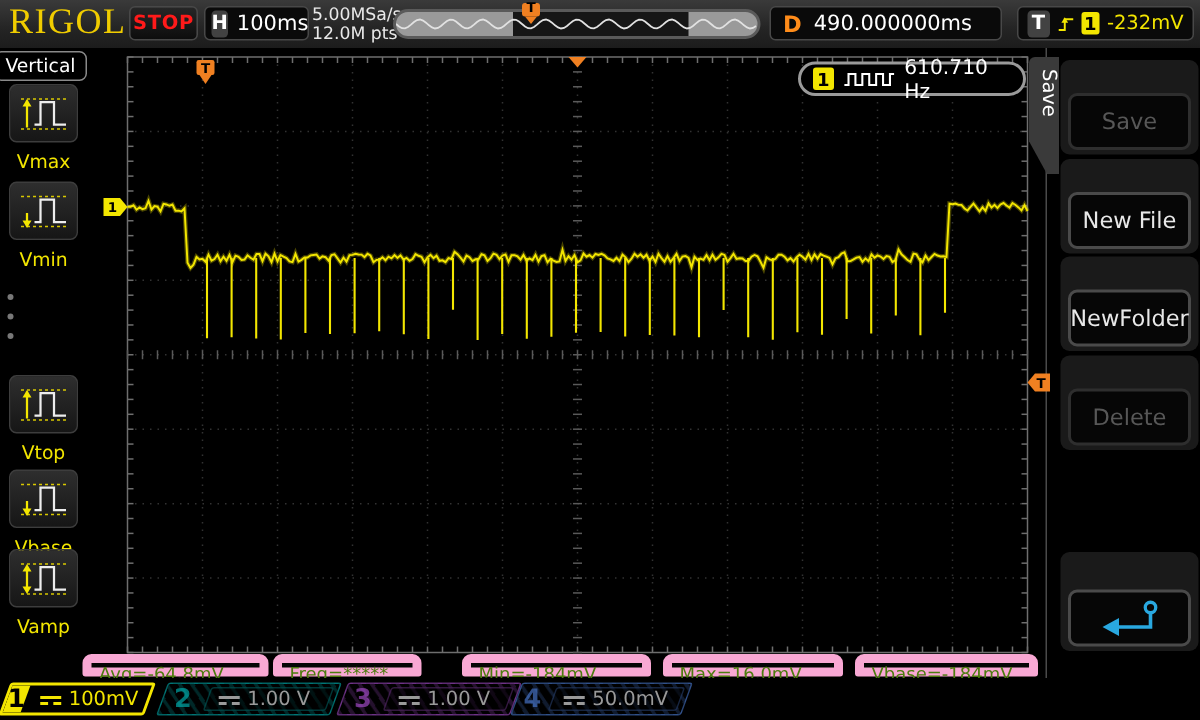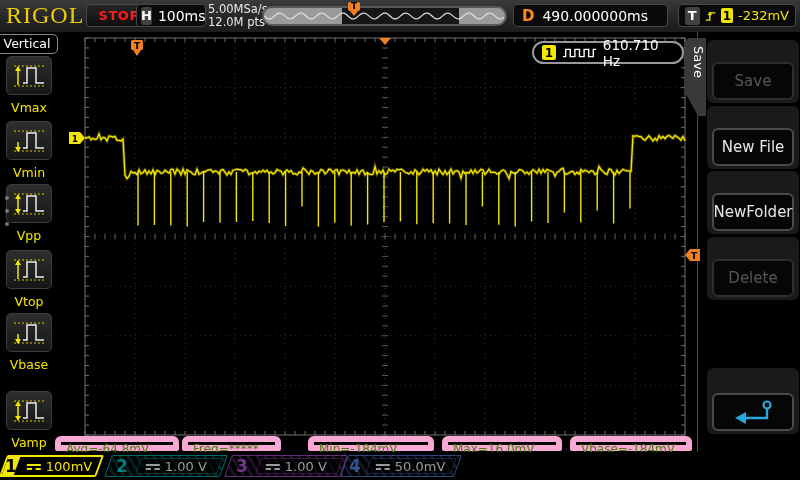--- a/index.html
+++ b/index.html
@@ -5,21 +5,21 @@
   html,body{margin:0;padding:0;background:#000;}
   #stage{position:relative;width:800px;height:480px;background:#000;overflow:hidden;
          font-family:"DejaVu Sans","Liberation Sans",sans-serif;}
   
   #topbar{position:absolute;left:0;top:0;width:800px;height:32px;
           background:linear-gradient(#3a3a3a,#242424 60%,#1c1c1c);border-bottom:1px solid #000;}
   #logo{position:absolute;left:6px;top:2px;font-family:"Liberation Serif","DejaVu Serif",serif;
         font-weight:normal;font-size:24px;color:#f0cc00;letter-spacing:1px;}
   .tb-field{position:absolute;top:4px;height:23px;background:#0a0a0a;border:1px solid #484848;
             border-radius:4px;display:flex;align-items:center;box-sizing:border-box;}
-  #stop-btn{left:86px;width:66px;justify-content:center;background:linear-gradient(#262626,#0d0d0d);
+  #stop-btn{left:86px;width:46px;justify-content:center;background:linear-gradient(#262626,#0d0d0d);
             color:#ff1a1a;font-weight:bold;font-size:13px;letter-spacing:.5px;}
   #h-field{left:136px;width:70px;padding:0 4px;gap:6px;}
   .mini-badge{width:18px;height:18px;background:#424242;border-radius:3px;color:#fff;
               font-weight:bold;font-size:13px;display:flex;align-items:center;justify-content:center;}
   .tb-val{color:#fff;font-size:14px;}
   #rate-block{position:absolute;left:208px;top:3px;color:#e8e8e8;font-size:11.5px;line-height:13px;}
   #thumb{position:absolute;left:262px;top:6px;width:245px;height:20px;border:2px solid #5a5a5a;
          border-radius:10px;background:#9a9a9a;overflow:hidden;box-sizing:border-box;}
   #thumb-flag{position:absolute;left:348px;top:2px;width:12px;height:14px;z-index:6;}
   #thumb-flag .fr{width:12px;height:9px;background:#f08021;border-radius:2px;color:#000;
@@ -478,68 +478,55 @@
           <svg class="m-icon" width="36" height="28">
             <line x1="3" y1="4" x2="34" y2="4" stroke="#d8c800" stroke-width="1" stroke-dasharray="2 2"></line>
             <line x1="3" y1="24" x2="34" y2="24" stroke="#d8c800" stroke-width="1" stroke-dasharray="2 2"></line>
             <path d="M12,21 H16 V6 H25 V21 H33" stroke="#ededed" stroke-width="1.5" fill="none"></path>
             <line x1="7" y1="15" x2="7" y2="24" stroke="#f3e600" stroke-width="1.5"></line>
             <path d="M4,20 L7,25 L10,20" fill="#f3e600"></path>
           </svg>
         </div>
       <div class="m-label">Vmin</div>
     </div>
-    <div class="m-item" style="top:152px">
+    <div class="m-item" style="top:218px">
+      <div class="m-btn">
+          <svg class="m-icon" width="36" height="28">
+            <line x1="3" y1="4" x2="34" y2="4" stroke="#d8c800" stroke-width="1" stroke-dasharray="2 2"></line>
+            <line x1="3" y1="24" x2="34" y2="24" stroke="#d8c800" stroke-width="1" stroke-dasharray="2 2"></line>
+            <path d="M12,21 H16 V6 H25 V21 H33" stroke="#ededed" stroke-width="1.5" fill="none"></path>
+            <line x1="7" y1="23" x2="7" y2="5" stroke="#f3e600" stroke-width="1.5"></line>
+            <path d="M4,9 L7,4 L10,9" fill="#f3e600"></path>
+          </svg>
+        </div>
+      <div class="m-label">Vtop</div>
+    </div>
+    <div class="m-item" style="top:281px">
+      <div class="m-btn">
+          <svg class="m-icon" width="36" height="28">
+            <line x1="3" y1="4" x2="34" y2="4" stroke="#d8c800" stroke-width="1" stroke-dasharray="2 2"></line>
+            <line x1="3" y1="24" x2="34" y2="24" stroke="#d8c800" stroke-width="1" stroke-dasharray="2 2"></line>
+            <path d="M12,21 H16 V6 H25 V21 H33" stroke="#ededed" stroke-width="1.5" fill="none"></path>
+            <line x1="7" y1="15" x2="7" y2="24" stroke="#f3e600" stroke-width="1.5"></line>
+            <path d="M4,20 L7,25 L10,20" fill="#f3e600"></path>
+          </svg>
+        </div>
+      <div class="m-label">Vbase</div>
+    </div>
+    <div class="m-item" style="top:334px">
       <div class="m-btn">
           <svg class="m-icon" width="36" height="28">
             <line x1="3" y1="4" x2="34" y2="4" stroke="#d8c800" stroke-width="1" stroke-dasharray="2 2"></line>
             <line x1="3" y1="24" x2="34" y2="24" stroke="#d8c800" stroke-width="1" stroke-dasharray="2 2"></line>
             <path d="M12,21 H16 V6 H25 V21 H33" stroke="#ededed" stroke-width="1.5" fill="none"></path>
             <line x1="7" y1="6" x2="7" y2="22" stroke="#f3e600" stroke-width="1.5"></line>
             <path d="M4,9 L7,4 L10,9" fill="#f3e600"></path>
             <path d="M4,19 L7,24 L10,19" fill="#f3e600"></path>
           </svg>
         </div>
-      <div class="m-label">Vpp</div>
-    </div>
-    <div class="m-item" style="top:218px">
-      <div class="m-btn">
-          <svg class="m-icon" width="36" height="28">
-            <line x1="3" y1="4" x2="34" y2="4" stroke="#d8c800" stroke-width="1" stroke-dasharray="2 2"></line>
-            <line x1="3" y1="24" x2="34" y2="24" stroke="#d8c800" stroke-width="1" stroke-dasharray="2 2"></line>
-            <path d="M12,21 H16 V6 H25 V21 H33" stroke="#ededed" stroke-width="1.5" fill="none"></path>
-            <line x1="7" y1="23" x2="7" y2="5" stroke="#f3e600" stroke-width="1.5"></line>
-            <path d="M4,9 L7,4 L10,9" fill="#f3e600"></path>
-          </svg>
-        </div>
-      <div class="m-label">Vtop</div>
-    </div>
-    <div class="m-item" style="top:281px">
-      <div class="m-btn">
-          <svg class="m-icon" width="36" height="28">
-            <line x1="3" y1="4" x2="34" y2="4" stroke="#d8c800" stroke-width="1" stroke-dasharray="2 2"></line>
-            <line x1="3" y1="24" x2="34" y2="24" stroke="#d8c800" stroke-width="1" stroke-dasharray="2 2"></line>
-            <path d="M12,21 H16 V6 H25 V21 H33" stroke="#ededed" stroke-width="1.5" fill="none"></path>
-            <line x1="7" y1="15" x2="7" y2="24" stroke="#f3e600" stroke-width="1.5"></line>
-            <path d="M4,20 L7,25 L10,20" fill="#f3e600"></path>
-          </svg>
-        </div>
-      <div class="m-label">Vbase</div>
-    </div>
-    <div class="m-item" style="top:359px">
-      <div class="m-btn">
-          <svg class="m-icon" width="36" height="28">
-            <line x1="3" y1="4" x2="34" y2="4" stroke="#d8c800" stroke-width="1" stroke-dasharray="2 2"></line>
-            <line x1="3" y1="24" x2="34" y2="24" stroke="#d8c800" stroke-width="1" stroke-dasharray="2 2"></line>
-            <path d="M12,21 H16 V6 H25 V21 H33" stroke="#ededed" stroke-width="1.5" fill="none"></path>
-            <line x1="7" y1="6" x2="7" y2="22" stroke="#f3e600" stroke-width="1.5"></line>
-            <path d="M4,9 L7,4 L10,9" fill="#f3e600"></path>
-            <path d="M4,19 L7,24 L10,19" fill="#f3e600"></path>
-          </svg>
-        </div>
       <div class="m-label">Vamp</div>
     </div>
     <div class="page-dot" style="top:164px"></div>
     <div class="page-dot" style="top:177px"></div>
     <div class="page-dot" style="top:190px"></div>
   </div>
 
   <div id="counter">
     <div class="yellow-badge">1</div>
     <svg width="38" height="12" viewBox="0 0 38 12">

